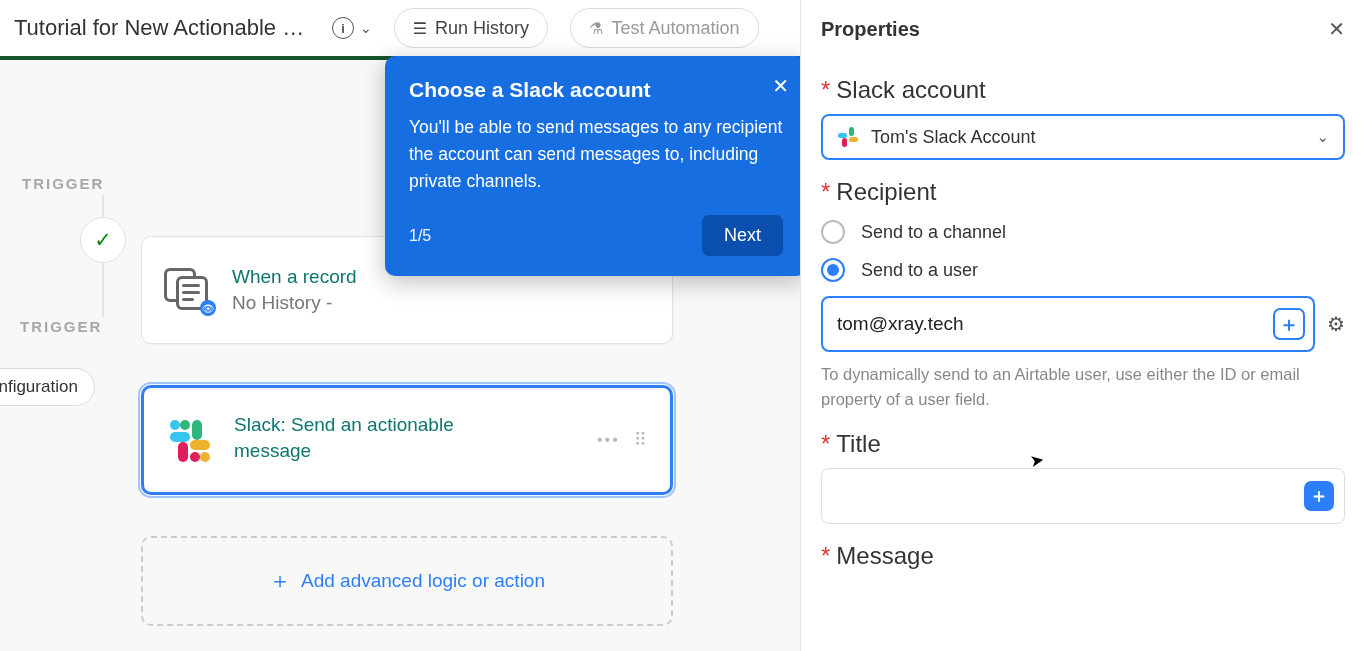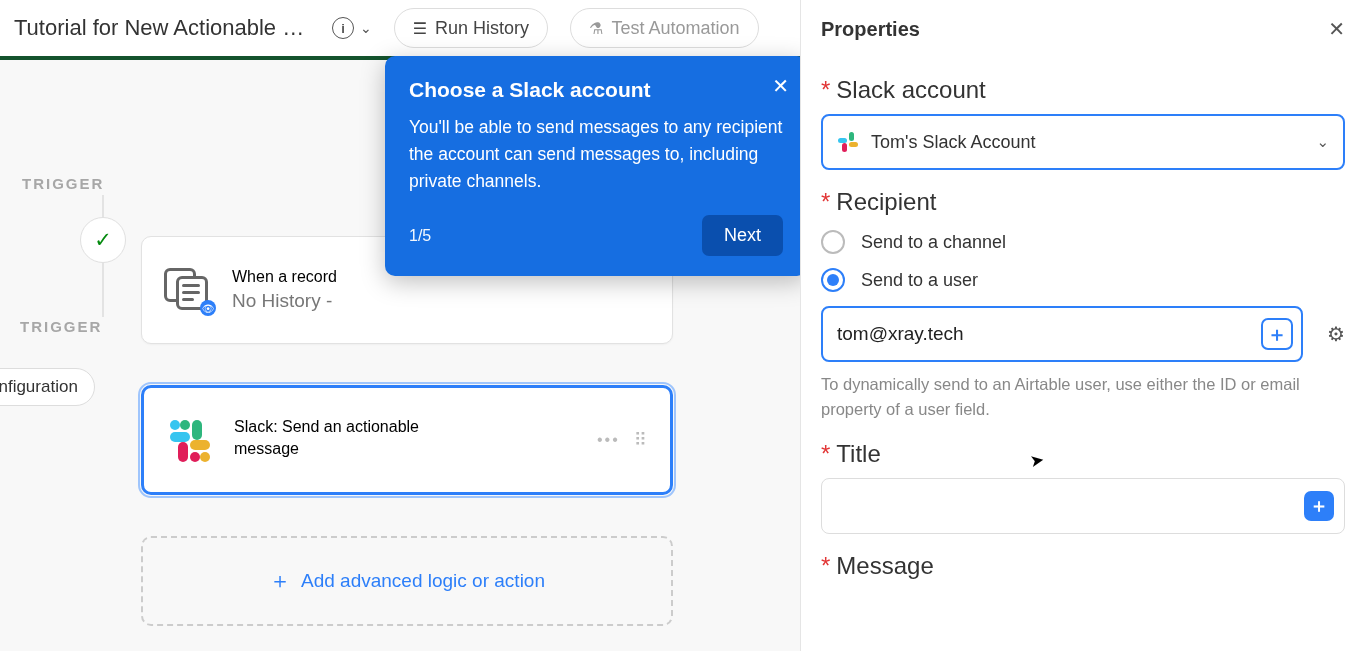--- a/index.html
+++ b/index.html
@@ -71,21 +71,21 @@
     display:flex; align-items:center; gap:18px;
   }
   .card.trigger { top:176px; height:108px; box-shadow:0 1px 2px rgba(0,0,0,.04);}
   .card.action  { top:325px; height:110px; border:3px solid #2d7ff9; border-radius:10px;}
   .action-outline {
     position:absolute; left:138px; top:322px; width:538px; height:116px;
     border:2px solid #9fc5fc; border-radius:13px; pointer-events:none;
   }
   .card .icon-box { width:52px; height:52px; flex-shrink:0; display:flex; align-items:center; justify-content:center;}
   .card .texts { flex:1; }
-  .card .t1 { font-size:16px; color:#000000; margin-bottom:4px; }
+  .card .t1 { font-size:19px; color:#0f766e; margin-bottom:4px; }
   .card .t2 { font-size:19px; color:#777; }
   .card .drag { color:#bbb; font-size:18px; letter-spacing:3px; }
   .add-box {
     position:absolute; left:141px; top:476px; width:532px; height:90px;
     border:2px dashed #ccc; border-radius:10px; display:flex; align-items:center; justify-content:center;
     gap:10px; color:#2d7ff9; font-size:19px;
   }
   .add-plus { font-size:22px; font-weight:300; }
   
   .slack-logo { width:44px; height:44px; position:relative; }
@@ -136,41 +136,41 @@
     position:absolute; right:0; top:0; width:565px; bottom:0;
     border-left:1px solid #e5e5e5; background:#fff; padding:0 20px;
   }
   .panel-head { display:flex; align-items:center; justify-content:space-between; height:58px;}
   .panel-head h2 { font-size:20px; font-weight:600; color:#333;}
   .panel-head .x { font-size:20px; color:#555;}
   .cut-label { font-size:18px; color:#444; margin-top:-2px; margin-bottom:20px;}
   .field-label { font-size:24px; color:#333; margin:18px 0 10px; }
   .field-label .req { color:#e23636; margin-right:6px;}
   .select-box {
-    border:2.5px solid #2d7ff9; border-radius:8px; height:56px;
+    border:2.5px solid #2d7ff9; border-radius:8px; height:46px;
     display:flex; align-items:center; padding:0 14px; gap:12px;
   }
   .mini-slack { width:22px; height:22px; position:relative; flex-shrink:0;}
   .mini-slack span{position:absolute; border-radius:3px;}
   .ms1{background:#2eb67d; width:5px; height:9px; left:12px; top:1px;}
   .ms2{background:#36c5f0; width:9px; height:5px; left:1px; top:7px;}
   .ms3{background:#e01e5a; width:5px; height:9px; left:5px; top:12px;}
   .ms4{background:#ecb22e; width:9px; height:5px; left:12px; top:11px;}
   .select-box .val { flex:1; font-size:18px; color:#333;}
   .select-box .chev { color:#555; font-size:15px;}
   .radio-row { display:flex; align-items:center; gap:16px; margin:14px 0;}
   .radio {
     width:24px; height:24px; border-radius:50%; border:2px solid #bbb; position:relative; flex-shrink:0;
   }
   .radio.selected { border-color:#2d7ff9;}
   .radio.selected::after{
     content:''; position:absolute; left:4px; top:4px; width:12px; height:12px; border-radius:50%; background:#2d7ff9;
   }
   .radio-label { font-size:18px; color:#333;}
-  .input-row { display:flex; align-items:center; gap:24px; }
+  .input-row { display:flex; align-items:center; gap:12px; }
   .text-input {
     flex:1; height:56px; border:2.5px solid #2d7ff9; border-radius:8px;
     display:flex; align-items:center; padding:0 8px 0 14px;
   }
   .text-input .val { flex:1; font-size:19px; color:#222;}
   .plus-chip {
     width:32px; height:32px; border:2.5px solid #2d7ff9; border-radius:7px;
     display:flex; align-items:center; justify-content:center; color:#2d7ff9; font-size:20px; font-weight:600;
     background:#fff;
   }

